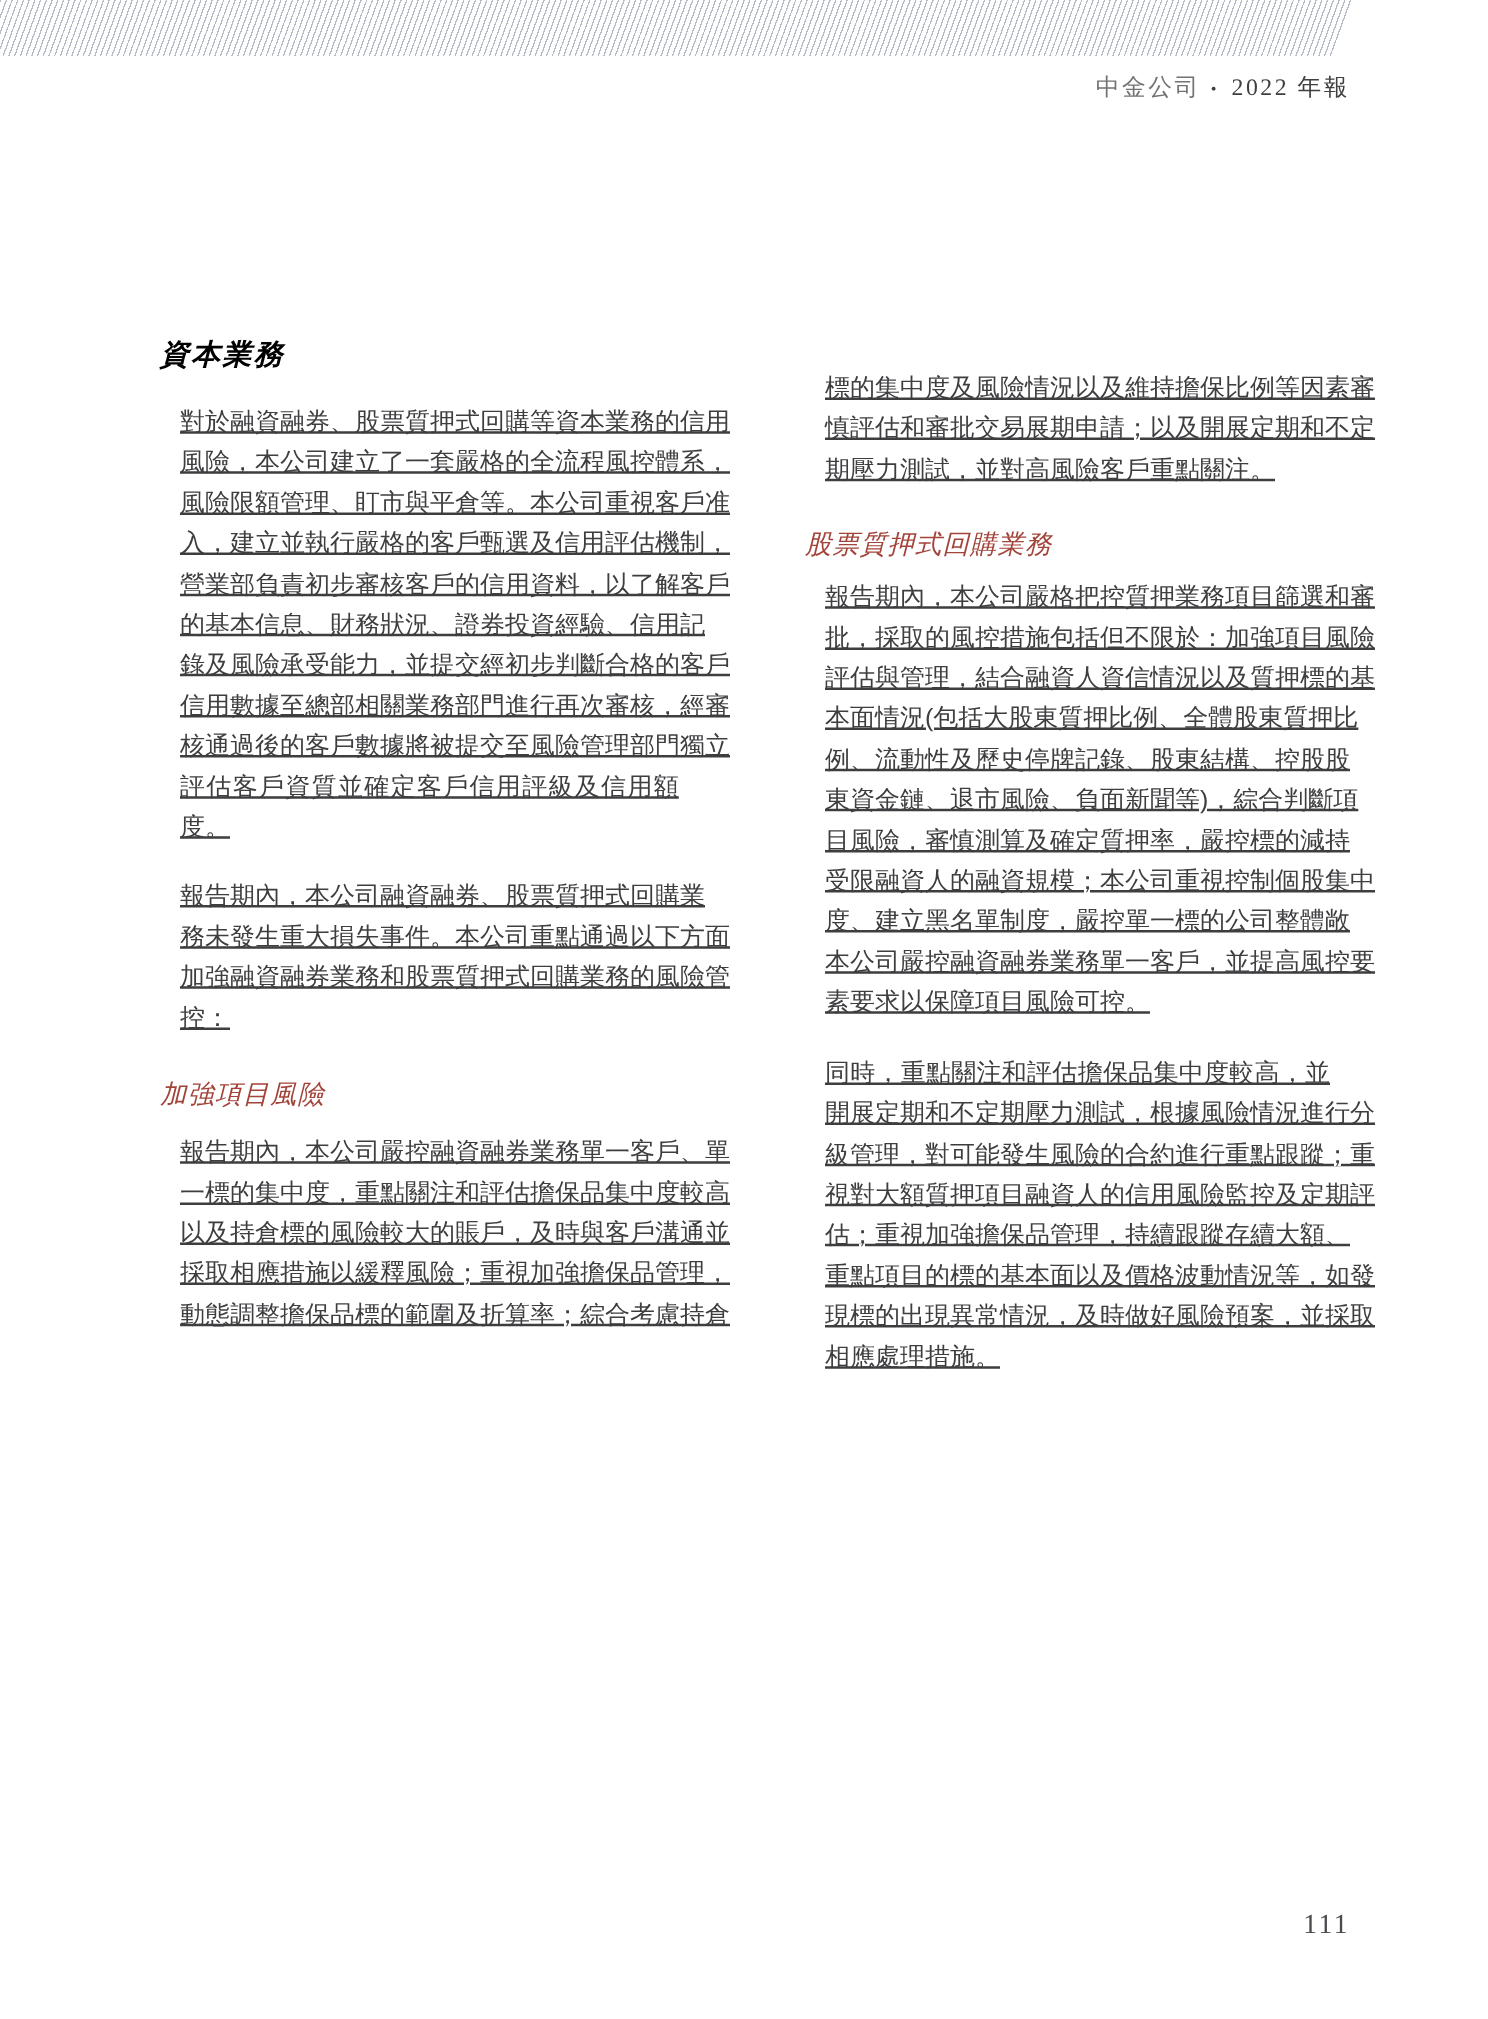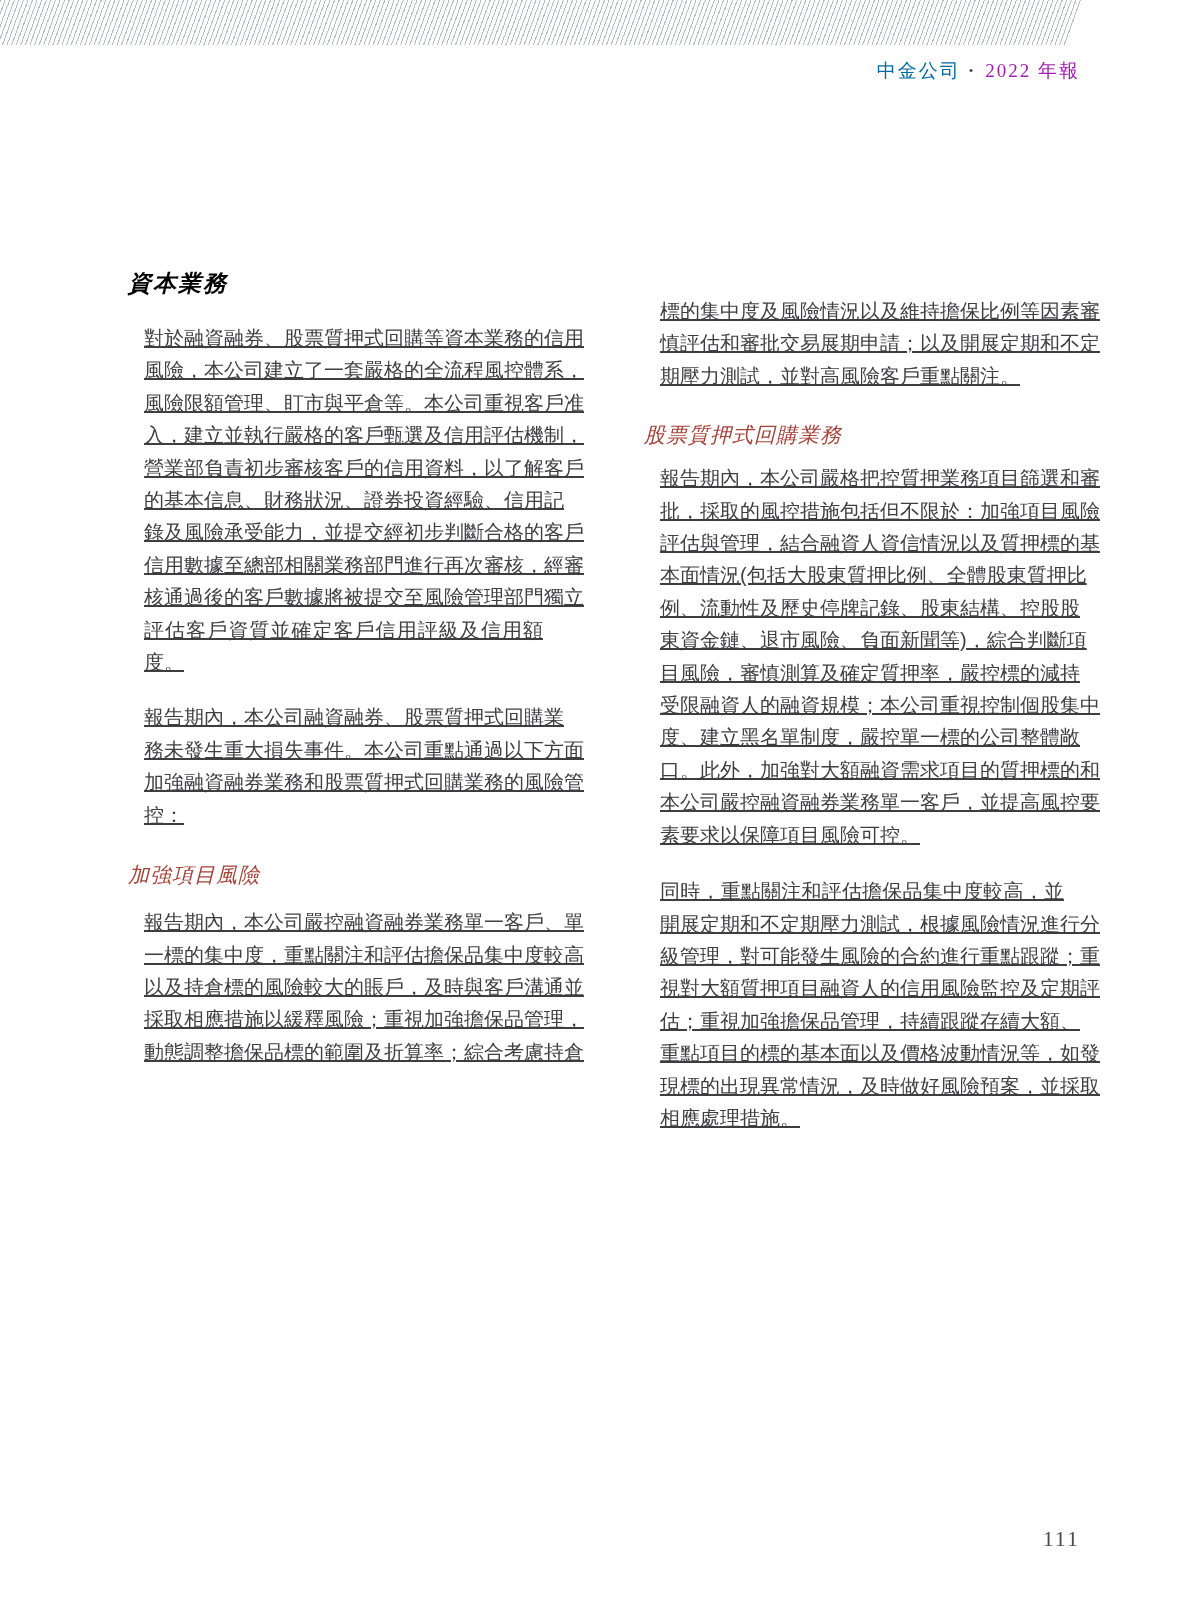--- a/index.html
+++ b/index.html
@@ -25,23 +25,23 @@
     clip-path:polygon(0 0, 100% 0, calc(100% - 16px) 100%, 0 100%);
   }
   .page-header{
     position:absolute;top:59px;right:110px;
     font-family:"Liberation Serif", serif;
     font-size:19px;line-height:24px;
     letter-spacing:2px;
     white-space:nowrap;
     display:flex;align-items:center;
   }
-  .page-header .brand{color:#0369a1;}
+  .page-header .brand{color:#737373;}
   .page-header .dot{color:#3C3C42;font-size:13px;margin:0 10px 0 8px;}
-  .page-header .edition{color:#a21caf;}
+  .page-header .edition{color:#404040;}
   .col{position:absolute;width:431px;}
   .col-left{left:128px;top:270px;}
   .col-right{left:644px;top:279px;width:436px;}
   .sec-heading{
     font-family:"Liberation Serif", serif;
     font-style:italic;font-weight:bold;
     font-size:23px;line-height:28px;
     letter-spacing:2px;
     color:#000000;
     margin:0 0 24px 0;
@@ -134,21 +134,20 @@
   <div class="para mt-p2-right">
       <div class="ln">報告期內，本公司嚴格把控質押業務項目篩選和審</div>
       <div class="ln">批，採取的風控措施包括但不限於：加強項目風險</div>
       <div class="ln">評估與管理，結合融資人資信情況以及質押標的基</div>
       <div class="ln">本面情況(包括大股東質押比例、全體股東質押比</div>
       <div class="ln">例、流動性及歷史停牌記錄、股東結構、控股股</div>
       <div class="ln">東資金鏈、退市風險、負面新聞等)，綜合判斷項</div>
       <div class="ln">目風險，審慎測算及確定質押率，嚴控標的減持</div>
       <div class="ln">受限融資人的融資規模；本公司重視控制個股集中</div>
       <div class="ln">度、建立黑名單制度，嚴控單一標的公司整體敞</div>
-      <div class="ln">口。此外，加強對大額融資需求項目的質押標的和</div>
       <div class="ln">本公司嚴控融資融券業務單一客戶，並提高風控要</div>
       <div class="ln ln-last">素要求以保障項目風險可控。</div>
     </div>
   <div class="para mt-p3-right">
       <div class="ln">同時，重點關注和評估擔保品集中度較高，並</div>
       <div class="ln">開展定期和不定期壓力測試，根據風險情況進行分</div>
       <div class="ln">級管理，對可能發生風險的合約進行重點跟蹤；重</div>
       <div class="ln">視對大額質押項目融資人的信用風險監控及定期評</div>
       <div class="ln">估；重視加強擔保品管理，持續跟蹤存續大額、</div>
       <div class="ln">重點項目的標的基本面以及價格波動情況等，如發</div>

